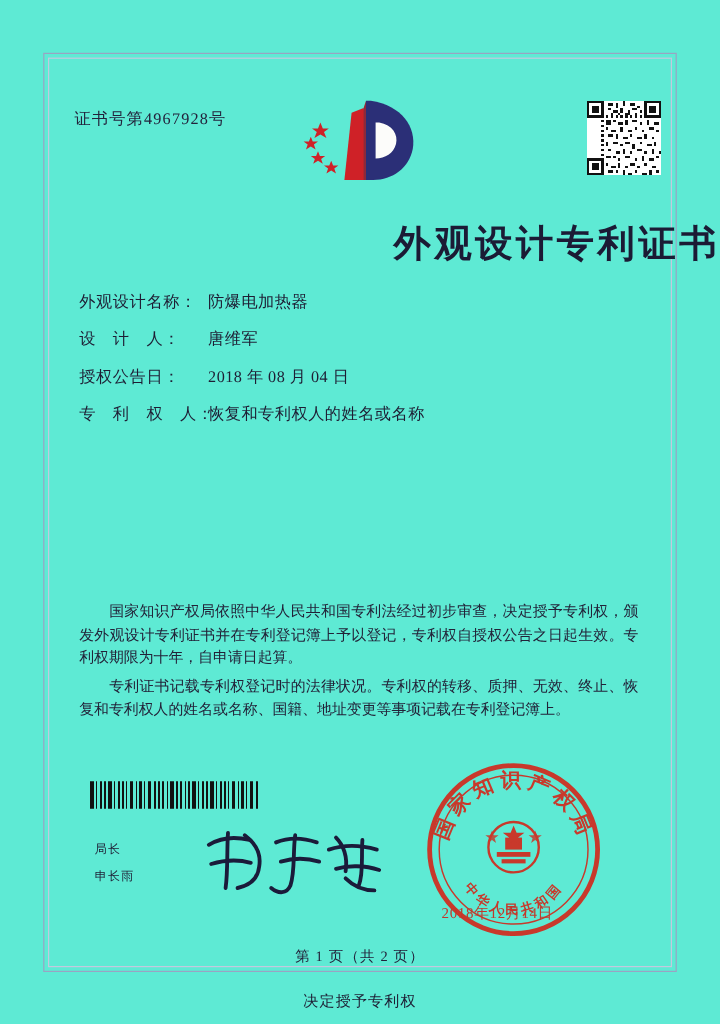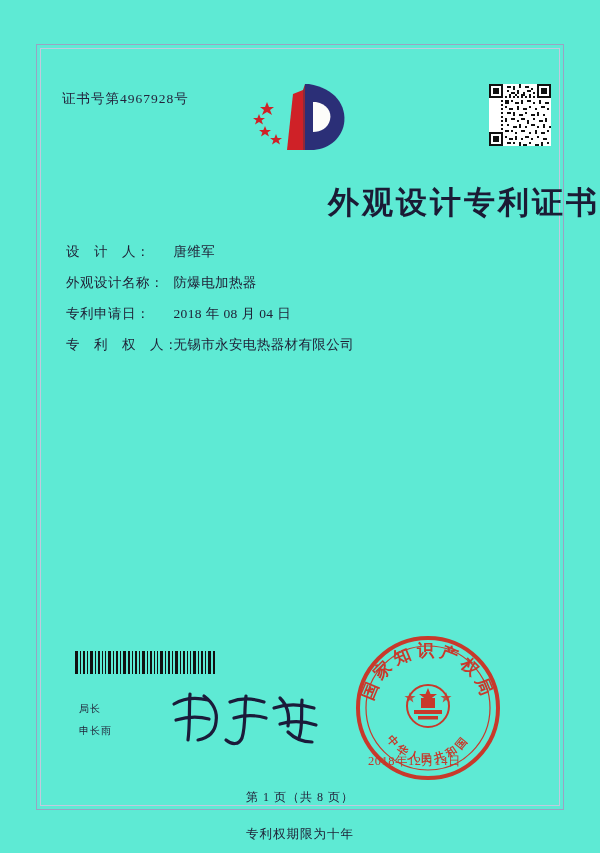--- a/index.html
+++ b/index.html
@@ -337,37 +337,41 @@
         <rect x="26" y="29" width="1" height="2"></rect>
           <rect x="29" y="29" width="1" height="1"></rect>
       </g>
     </svg>
   </div>
 
   <div class="doc-title">外观设计专利证书</div>
 
   <div class="fields">
     <div class="field">
+      <span class="lbl">外观设计名称：</span>
+      <span class="val">防爆电加热器</span>
+    </div>
+    <div class="field">
       <span class="lbl">设　计　人：</span>
       <span class="val">唐维军</span>
     </div>
     <div class="field">
-      <span class="lbl">外观设计名称：</span>
-      <span class="val">防爆电加热器</span>
-    </div>
-    <div class="field">
-      <span class="lbl">专利申请日：</span>
+      <span class="lbl">授权公告日：</span>
       <span class="val">2018 年 08 月 04 日</span>
     </div>
     <div class="field">
       <span class="lbl">专　利　权　人：</span>
-      <span class="val">无锡市永安电热器材有限公司</span>
+      <span class="val">恢复和专利权人的姓名或名称</span>
     </div>
   </div>
 
+  <div class="paras">
+    <p>国家知识产权局依照中华人民共和国专利法经过初步审查，决定授予专利权，颁发外观设计专利证书并在专利登记簿上予以登记，专利权自授权公告之日起生效。专利权期限为十年，自申请日起算。</p>
+    <p>专利证书记载专利权登记时的法律状况。专利权的转移、质押、无效、终止、恢复和专利权人的姓名或名称、国籍、地址变更等事项记载在专利登记簿上。</p>
+  </div>
 
   <div class="barcode">
     <svg width="140" height="23" viewBox="0 0 140 23" shape-rendering="crispEdges">
       <g fill="#111111">
         <rect x="0" y="0" width="3" height="23"></rect>
           <rect x="5" y="0" width="1" height="23"></rect>
         <rect x="8" y="0" width="2" height="23"></rect>
           <rect x="12" y="0" width="1" height="23"></rect>
         <rect x="15" y="0" width="3" height="23"></rect>
           <rect x="20" y="0" width="1" height="23"></rect>
@@ -453,16 +457,16 @@
       <text font-family="&quot;Liberation Serif&quot;, serif" font-size="17" font-weight="bold" fill="#c8392b" letter-spacing="5">
         <textPath href="#arcTop" startOffset="50%" text-anchor="middle">国家知识产权局</textPath>
       </text>
       <text font-family="&quot;Liberation Serif&quot;, serif" font-size="11" font-weight="bold" fill="#c8392b" letter-spacing="3">
         <textPath href="#arcBottom" startOffset="50%" text-anchor="middle">中华人民共和国</textPath>
       </text>
     </svg>
   </div>
   <div class="seal-date">2018年12月14日</div>
 
-  <div class="page-no">第 1 页（共 8 页）</div>
-  <div class="footer-note">专利权期限为十年</div>
+  <div class="page-no">第 1 页（共 2 页）</div>
+  <div class="footer-note">决定授予专利权</div>
 
 </div>
 
 </body></html>

